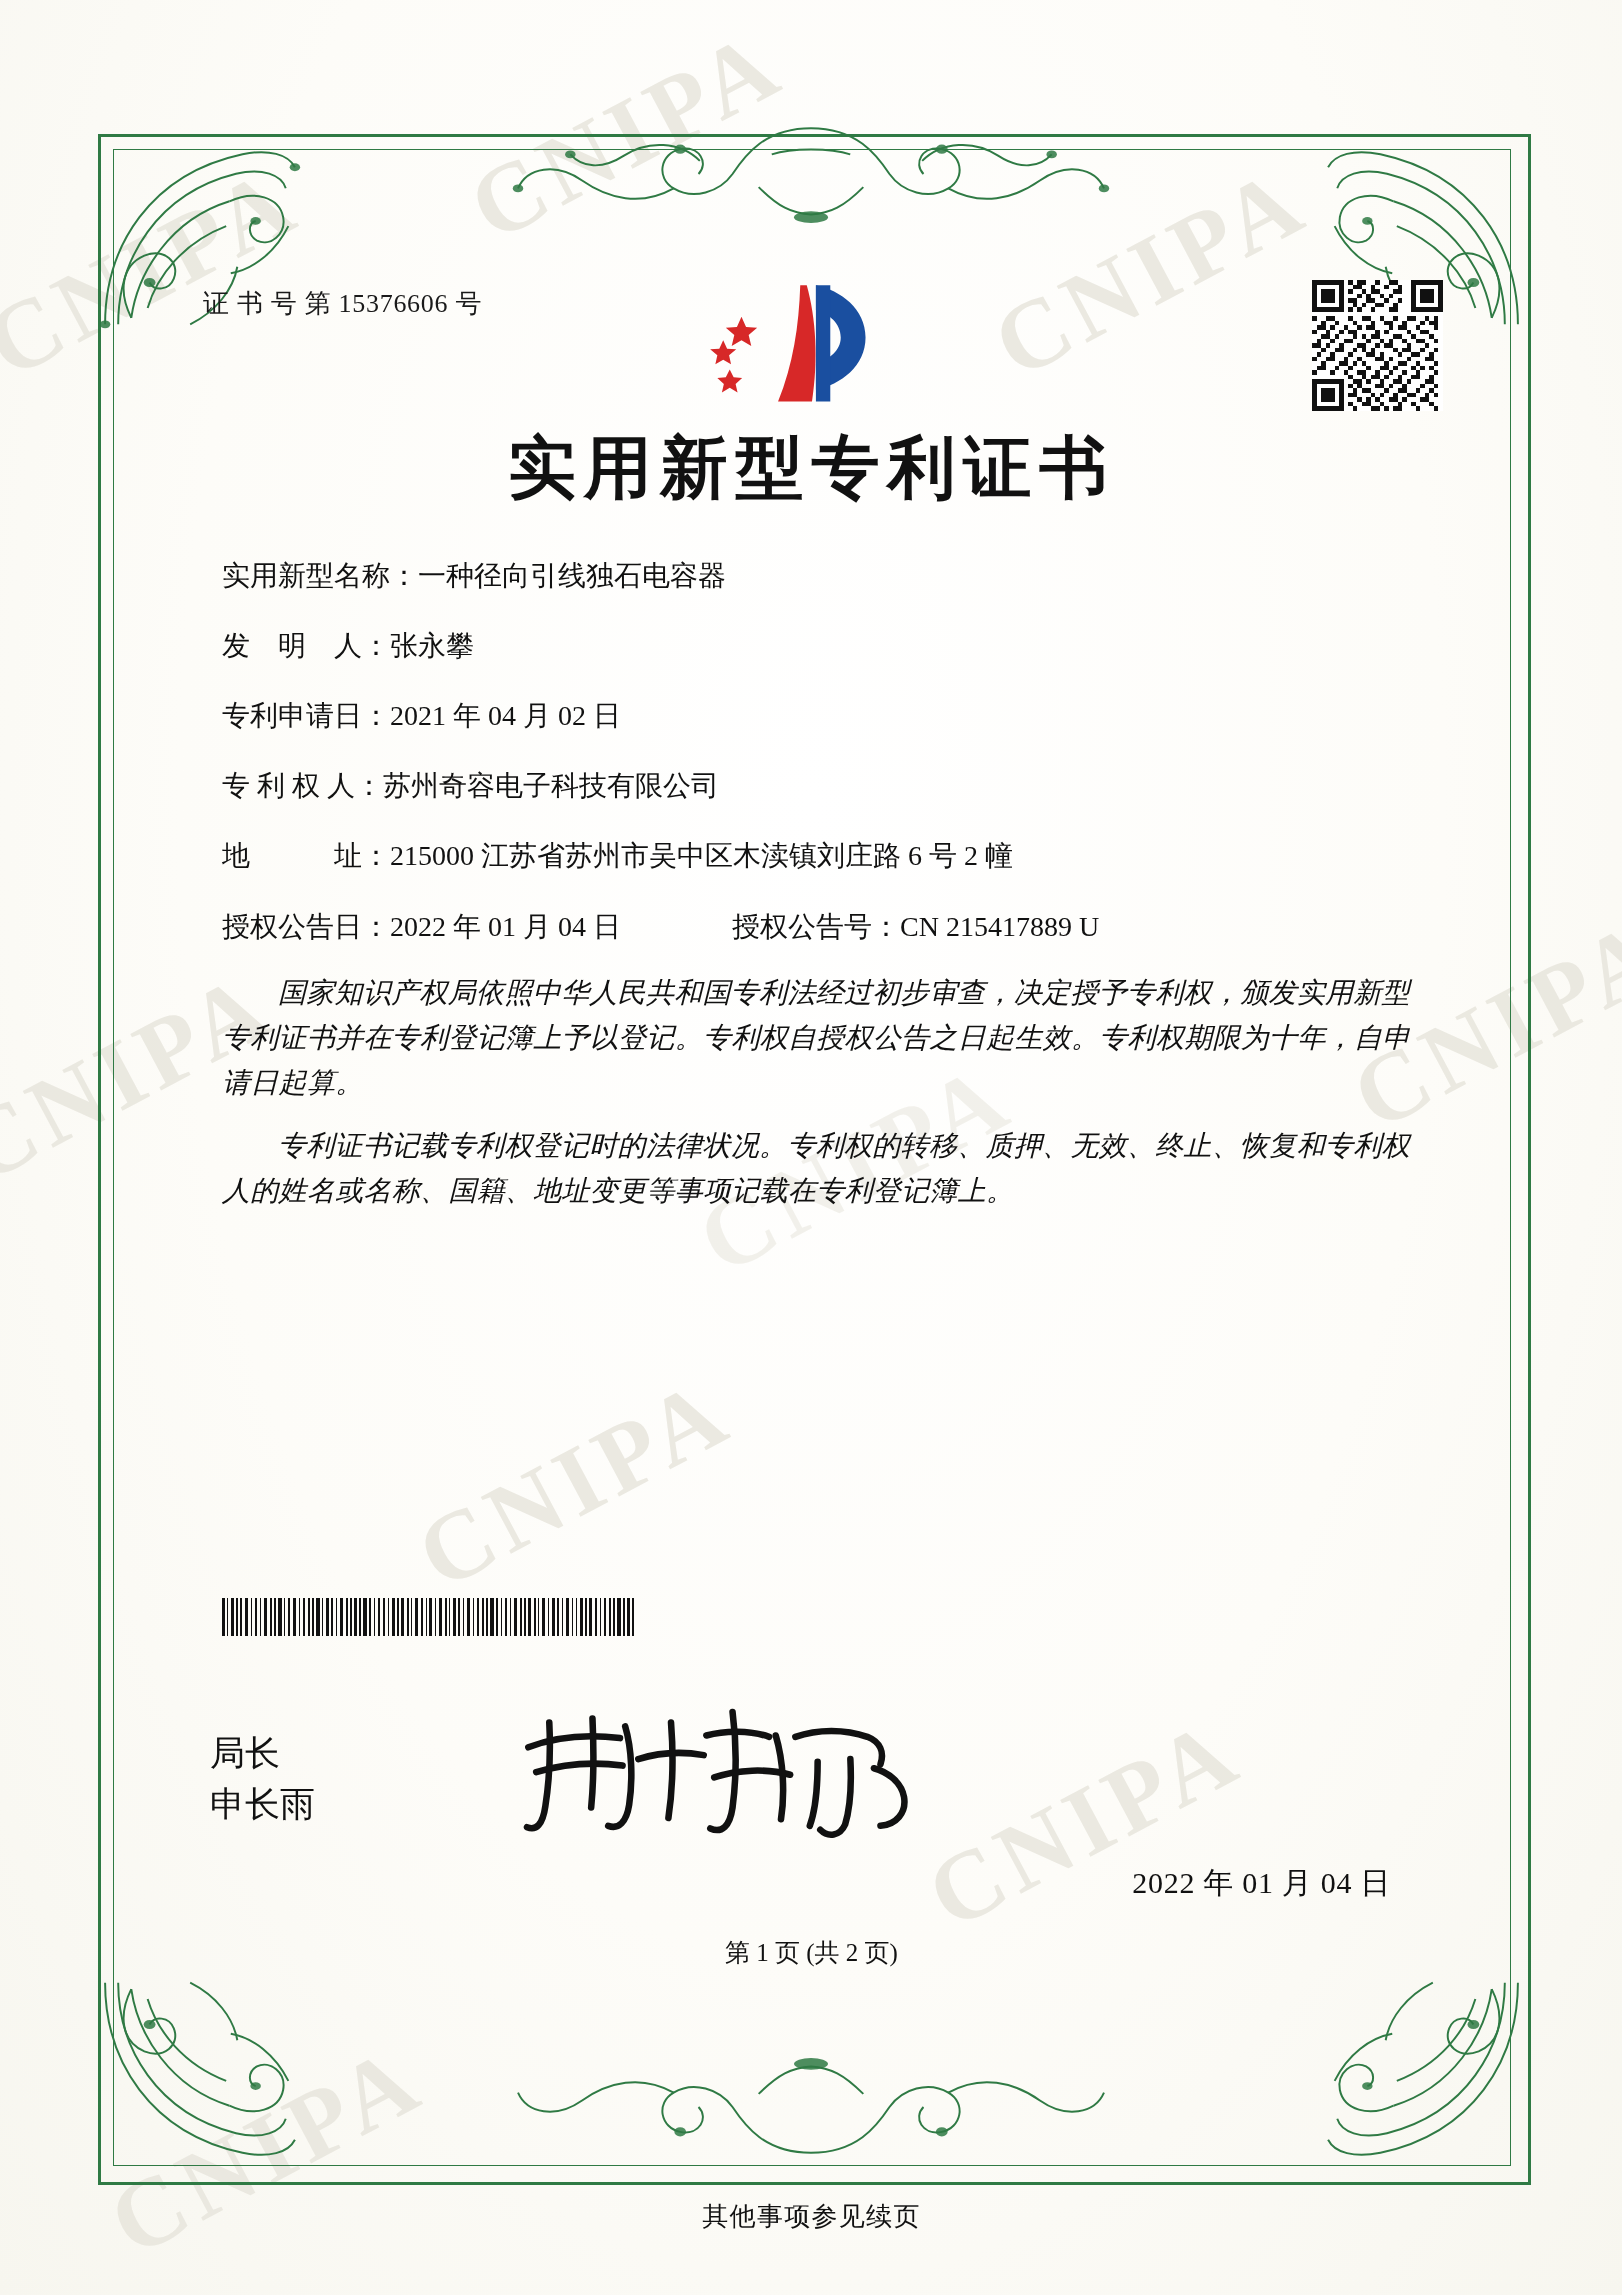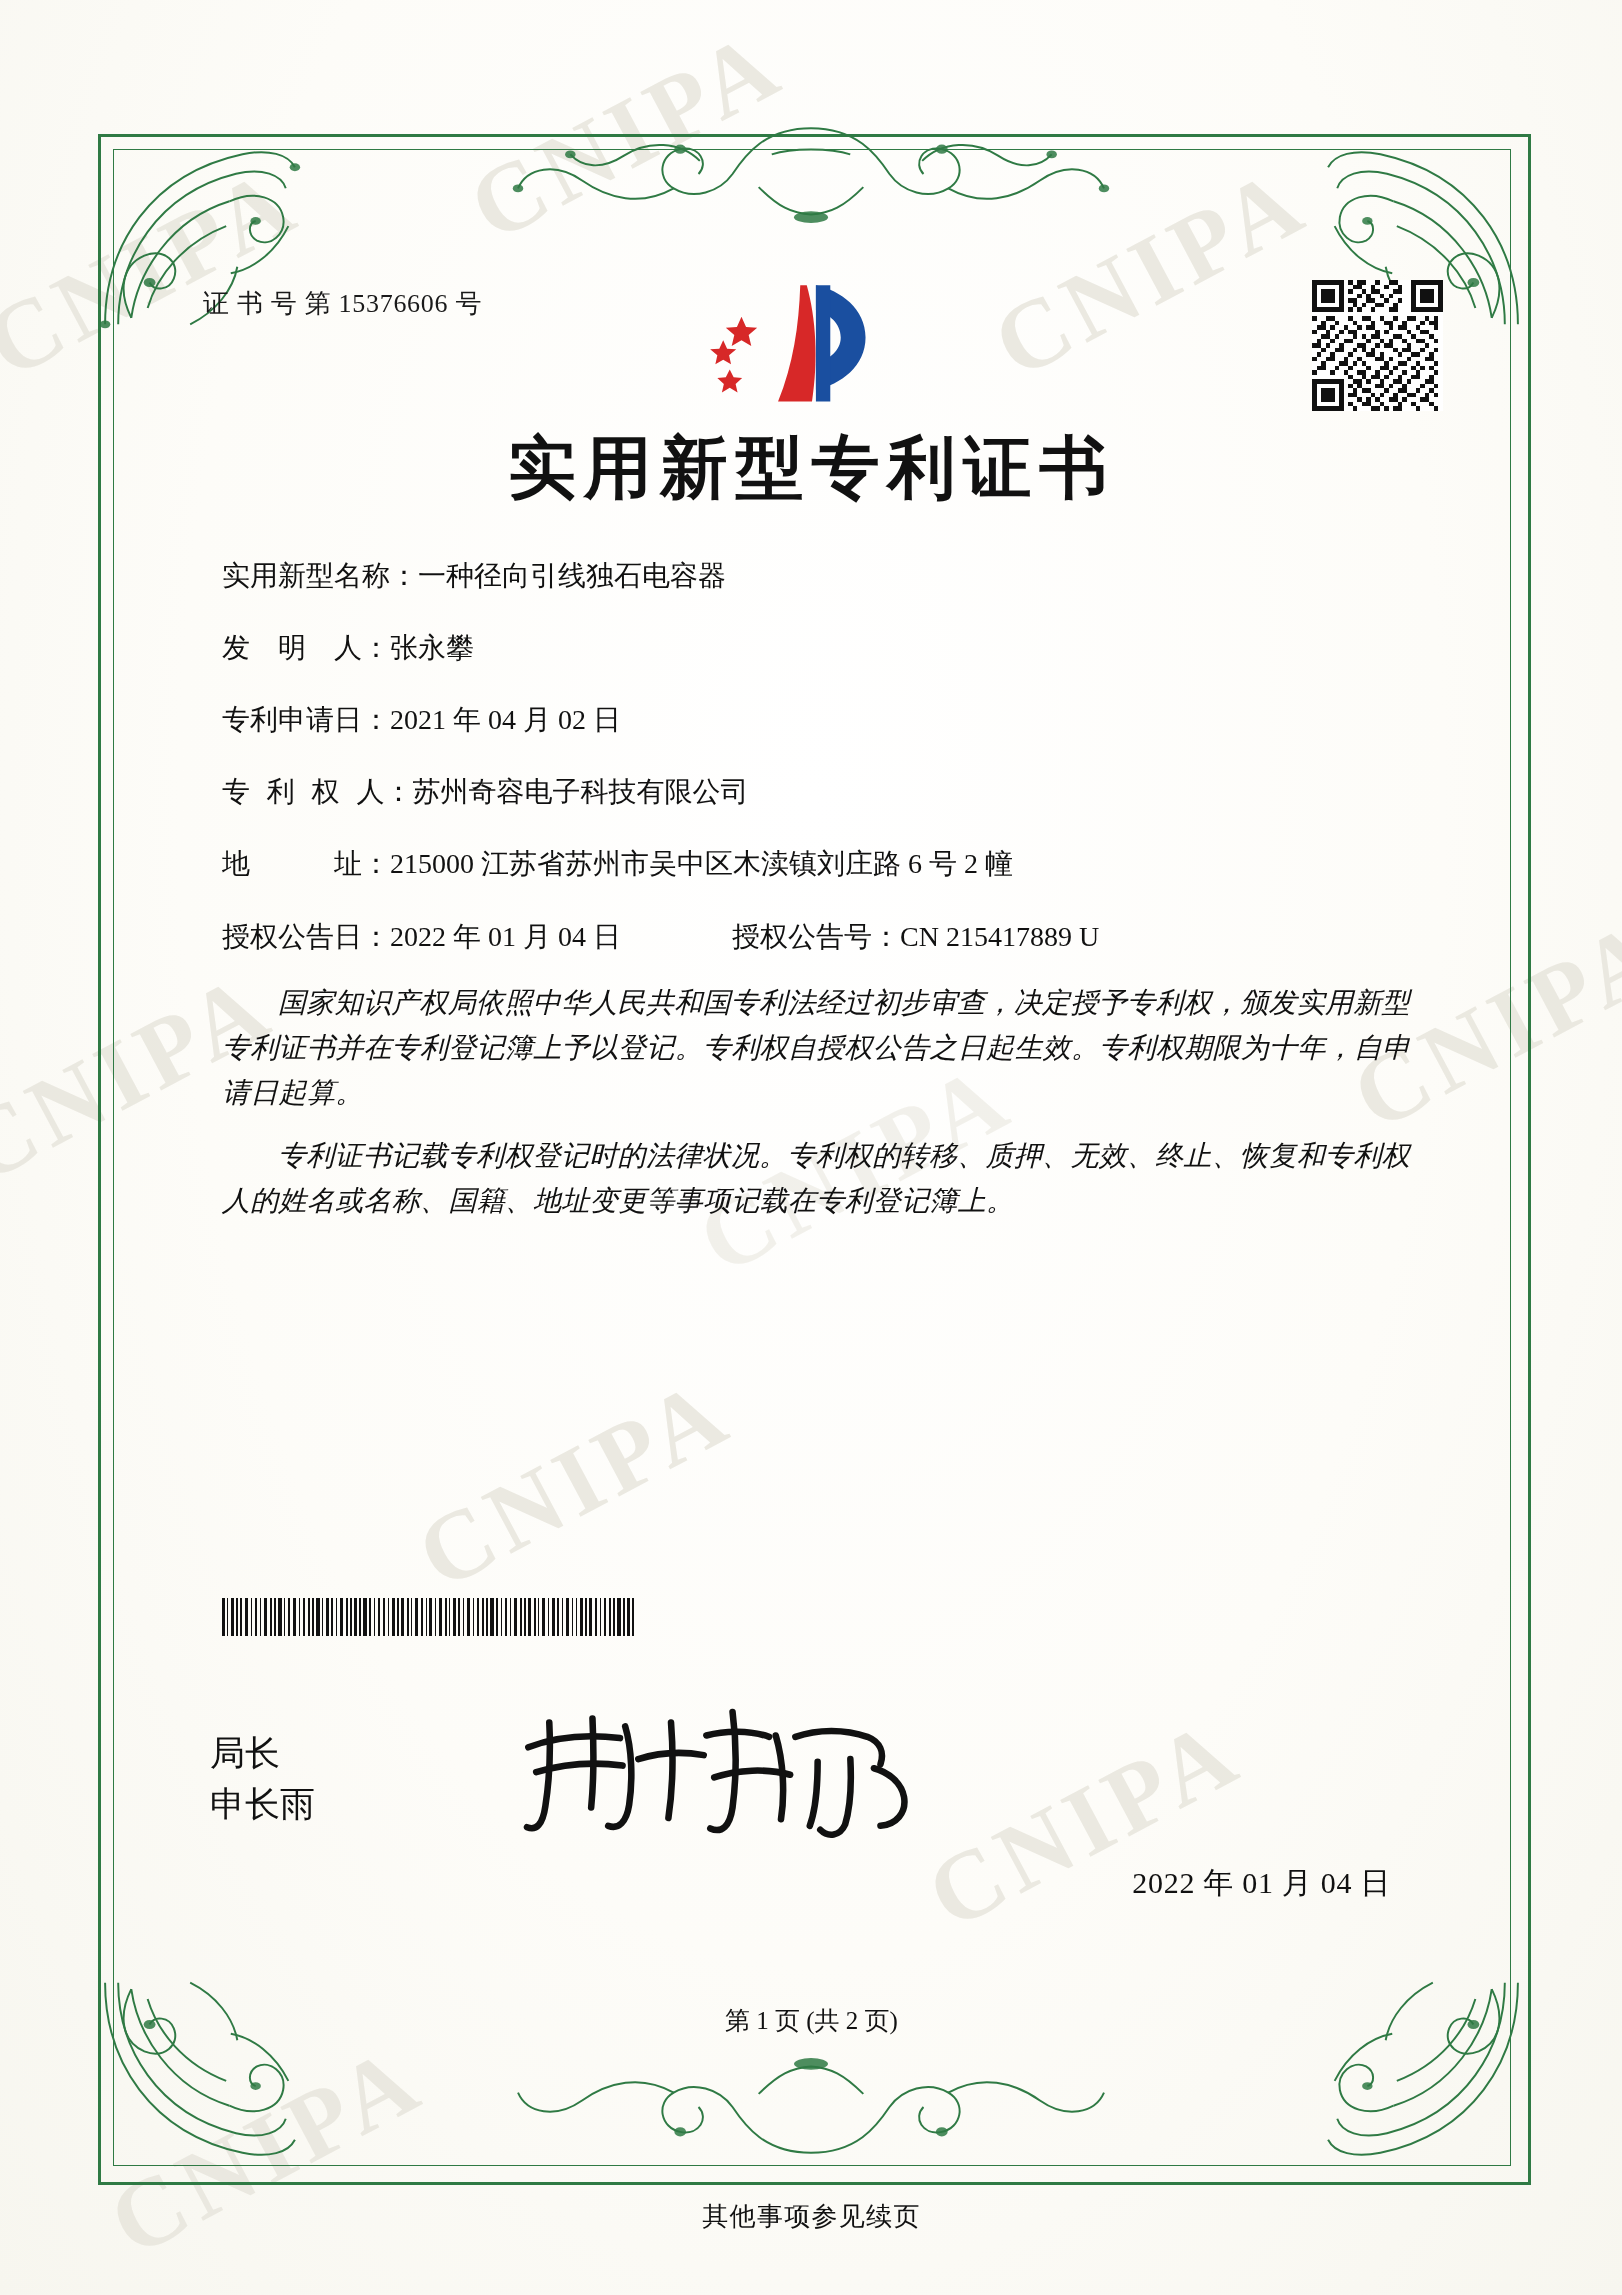--- a/index.html
+++ b/index.html
@@ -123,21 +123,20 @@
     display: flex;
     align-items: baseline;
     font-size: 28px;
     color: #111;
     margin-bottom: 35px;
     line-height: 1.25;
   }
   .f-label {
     white-space: pre;
     flex: none;
-    font-family: Liberation Mono, monospace;
   }
   .f-value {
     white-space: pre;
   }
   .pub-row {
     display: flex;
     align-items: baseline;
     font-size: 28px;
     color: #111;
     margin-bottom: 23.6px;
@@ -186,21 +185,21 @@
     font-size: 30px;
     color: #111;
     letter-spacing: 0.7px;
     white-space: nowrap;
   }
 
   .page-no {
     position: absolute;
     left: 0;
     right: 0;
-    top: 1839px;
+    top: 1771px;
     text-align: center;
     font-size: 25px;
     color: #111;
   }
 
   .footer-note {
     position: absolute;
     left: 0;
     right: 0;
     top: 2199px;

